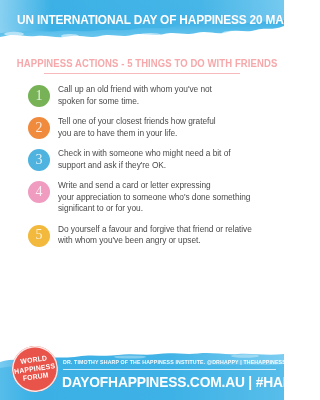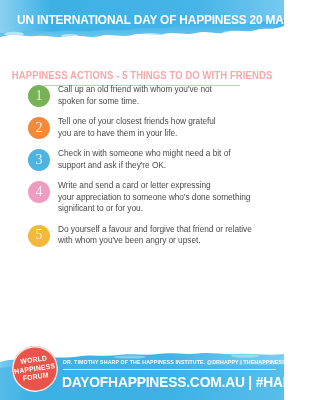--- a/index.html
+++ b/index.html
@@ -53,22 +53,21 @@
     white-space: nowrap;
     text-shadow: 0 0 1px rgba(90,160,215,0.35);
   }
 
   
   .subtitle-wrap {
     position: absolute;
     top: 53px;
     left: 0;
     width: 284px;
-    text-align: center;
-    margin-top: 12px;
+    text-align: right;
   }
   .subtitle {
     display: inline-block;
     color: #f6a8aa;
     font-family: "Liberation Sans Narrow", "Liberation Sans", sans-serif;
     font-weight: bold;
     font-size: 10px;
     letter-spacing: 0.1px;
     transform: scaleX(0.95);
     white-space: nowrap;

